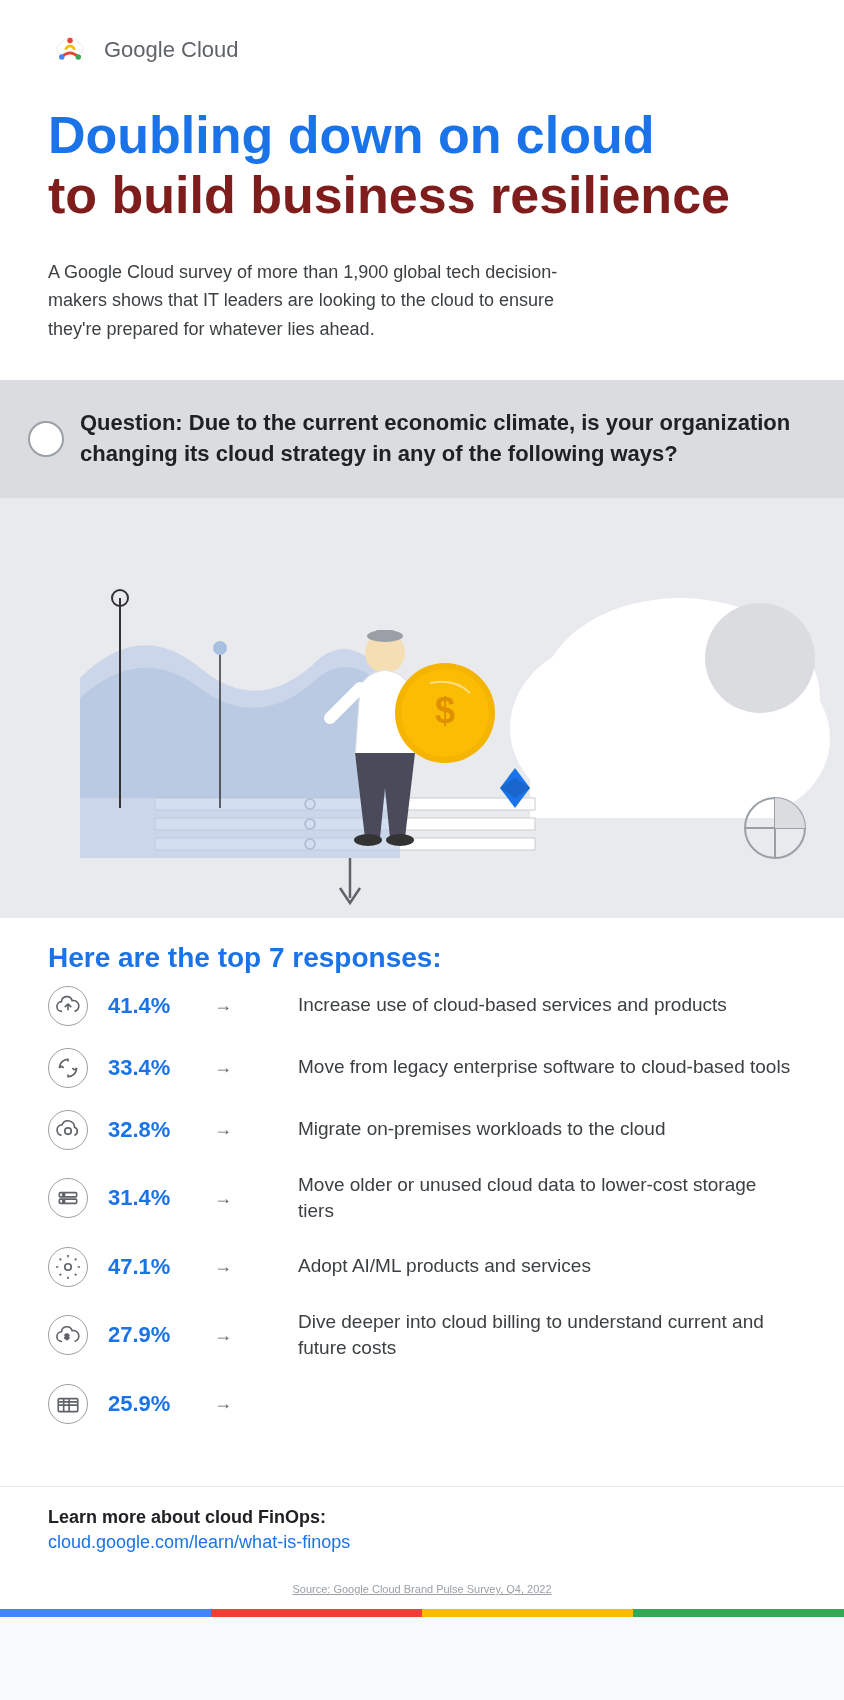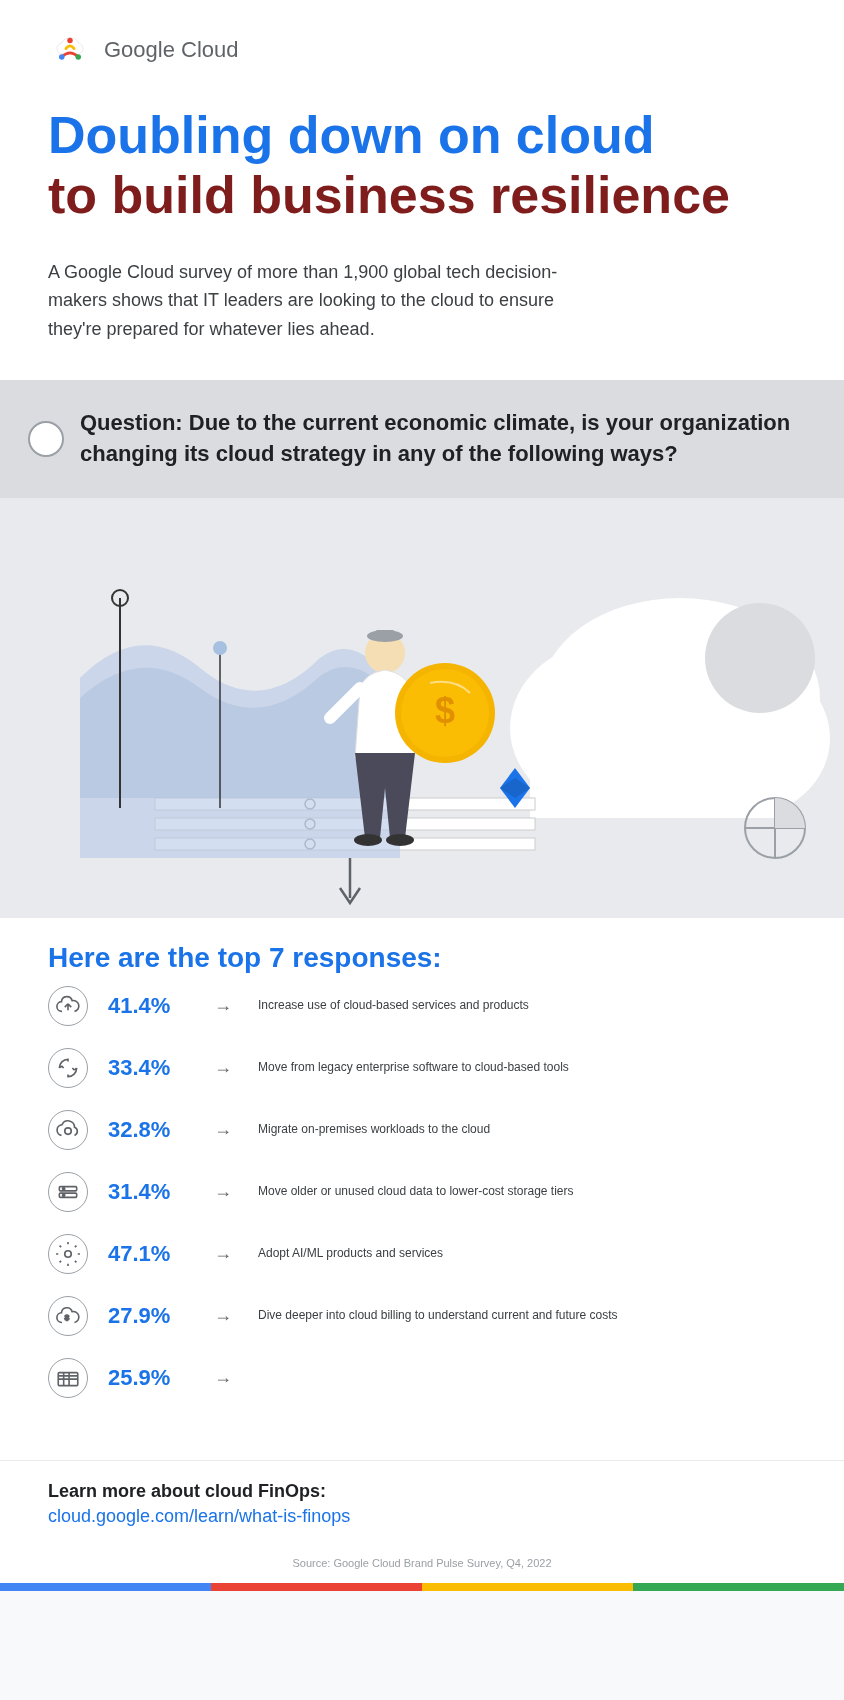--- a/index.html
+++ b/index.html
@@ -148,23 +148,24 @@
     }
 
     .response-arrow {
       font-size: 18px;
       color: #5f6368;
       margin: 0 16px;
       flex-shrink: 0;
     }
 
     .response-text {
-      font-size: 12px;
+      font-size: 19px;
       color: #3c4043;
       line-height: 1.4;
+      margin-left: 40px;
     }
 
     
     .learn-more-section {
       background: white;
       text-align: left;
       padding: 20px 48px 20px;
       border-top: 1px solid #e8eaed;
     }
 
@@ -180,20 +181,21 @@
       color: #1a73e8;
       text-decoration: none;
     }
 
     .source-text {
       font-size: 11px;
       color: #9aa0a6;
       text-align: center;
       padding: 10px 48px 14px;
       background: white;
+      text-decoration: underline;
     }
 
     
     .color-bar {
       height: 8px;
       display: flex;
       width: 100%;
     }
 
     .color-bar-blue { background: #4285f4; flex: 1; }

